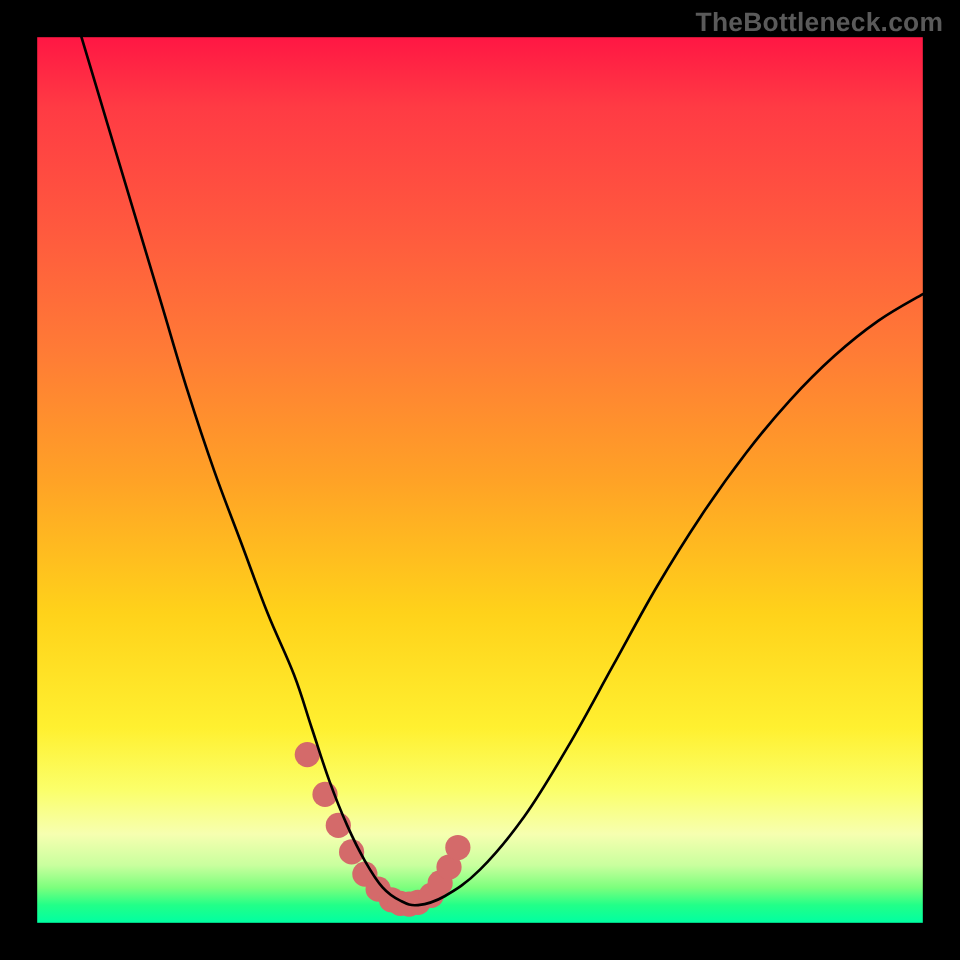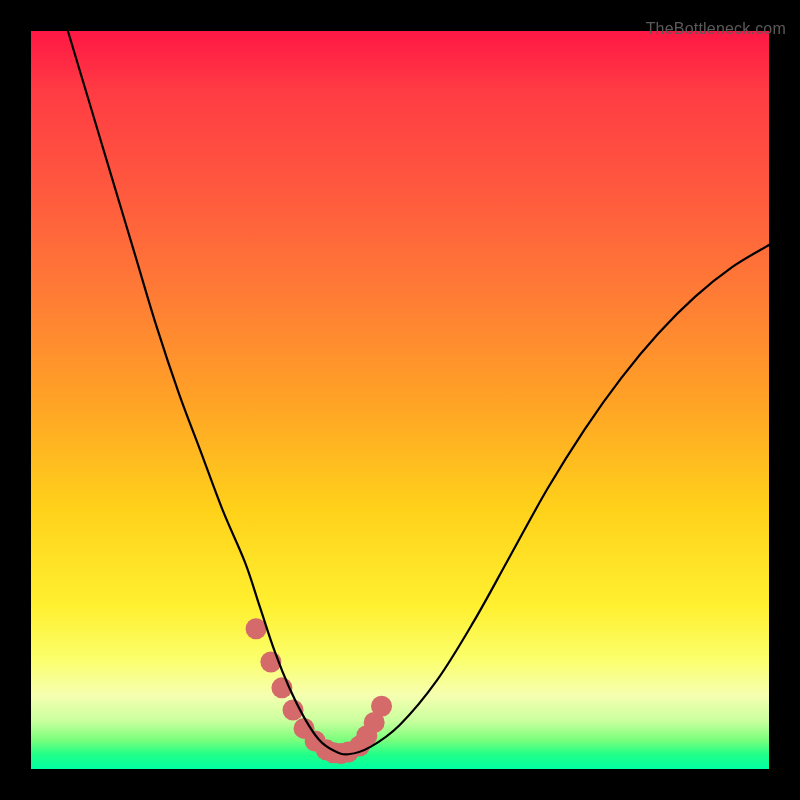--- a/index.html
+++ b/index.html
@@ -41,25 +41,24 @@
       #7dff7d 96%,
       #22ff88 98%,
       #00ffa2 100%
     );
   }
   .watermark {
     position: absolute;
     top: 6px;
     right: 14px;
     color: #5a5a5a;
-    font-size: 16px;
-    font-weight: 400;
+    font-size: 22px;
+    font-weight: 700;
     letter-spacing: 0.2px;
     user-select: none;
-    margin-top: 14px;
   }
   svg.curve {
     position: absolute;
     left: 0;
     top: 0;
     width: 738px;
     height: 738px;
     overflow: visible;
   }
 </style>

